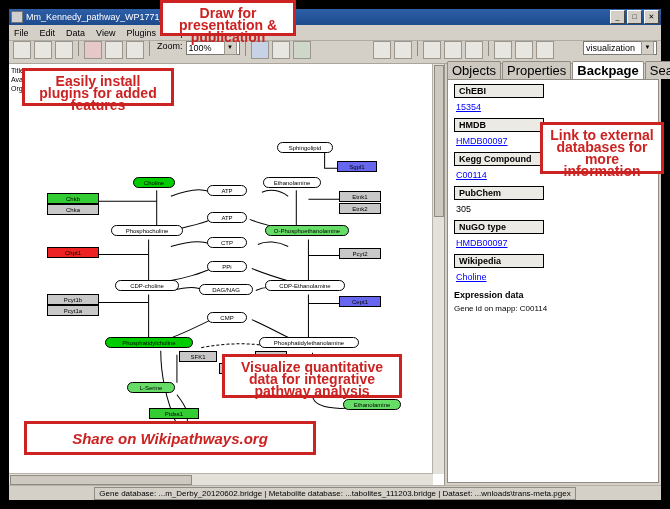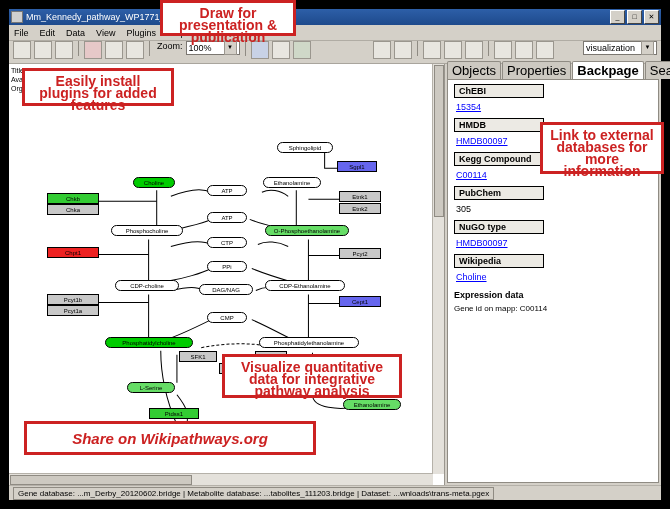--- a/index.html
+++ b/index.html
@@ -90,21 +90,21 @@
   .dbplain{font-size:9px;display:block;margin:2px 0 6px 2px;}
   .exprhead{font-weight:bold;font-size:9px;margin:8px 0 4px 0;}
   .geneid{font-size:8px;margin:2px 0 3px 0;}
   table.expr{border-collapse:collapse;font-size:8px;}
   table.expr td{border:1px solid #000;padding:1px 4px;height:13px;}
   table.expr td.k{width:60px;}
   table.expr td.v{width:56px;}
   
   .status{
     height:14px;background:#d4d0c8;border-top:1px solid #b5b1a9;
-    display:flex;align-items:center;font-size:8px;padding:0 4px;
+    display:flex;align-items:center;font-size:8px;padding:0 4px;justify-content:center;
   }
   .statusbox{
     border:1px solid #8f8b83;background:#d4d0c8;padding:0 4px;height:11px;
     line-height:11px;white-space:nowrap;overflow:hidden;
   }
   
   .canvashdr{
     position:absolute;left:2px;top:2px;font-size:7px;color:#000;line-height:9px;
   }
   .hscroll{

